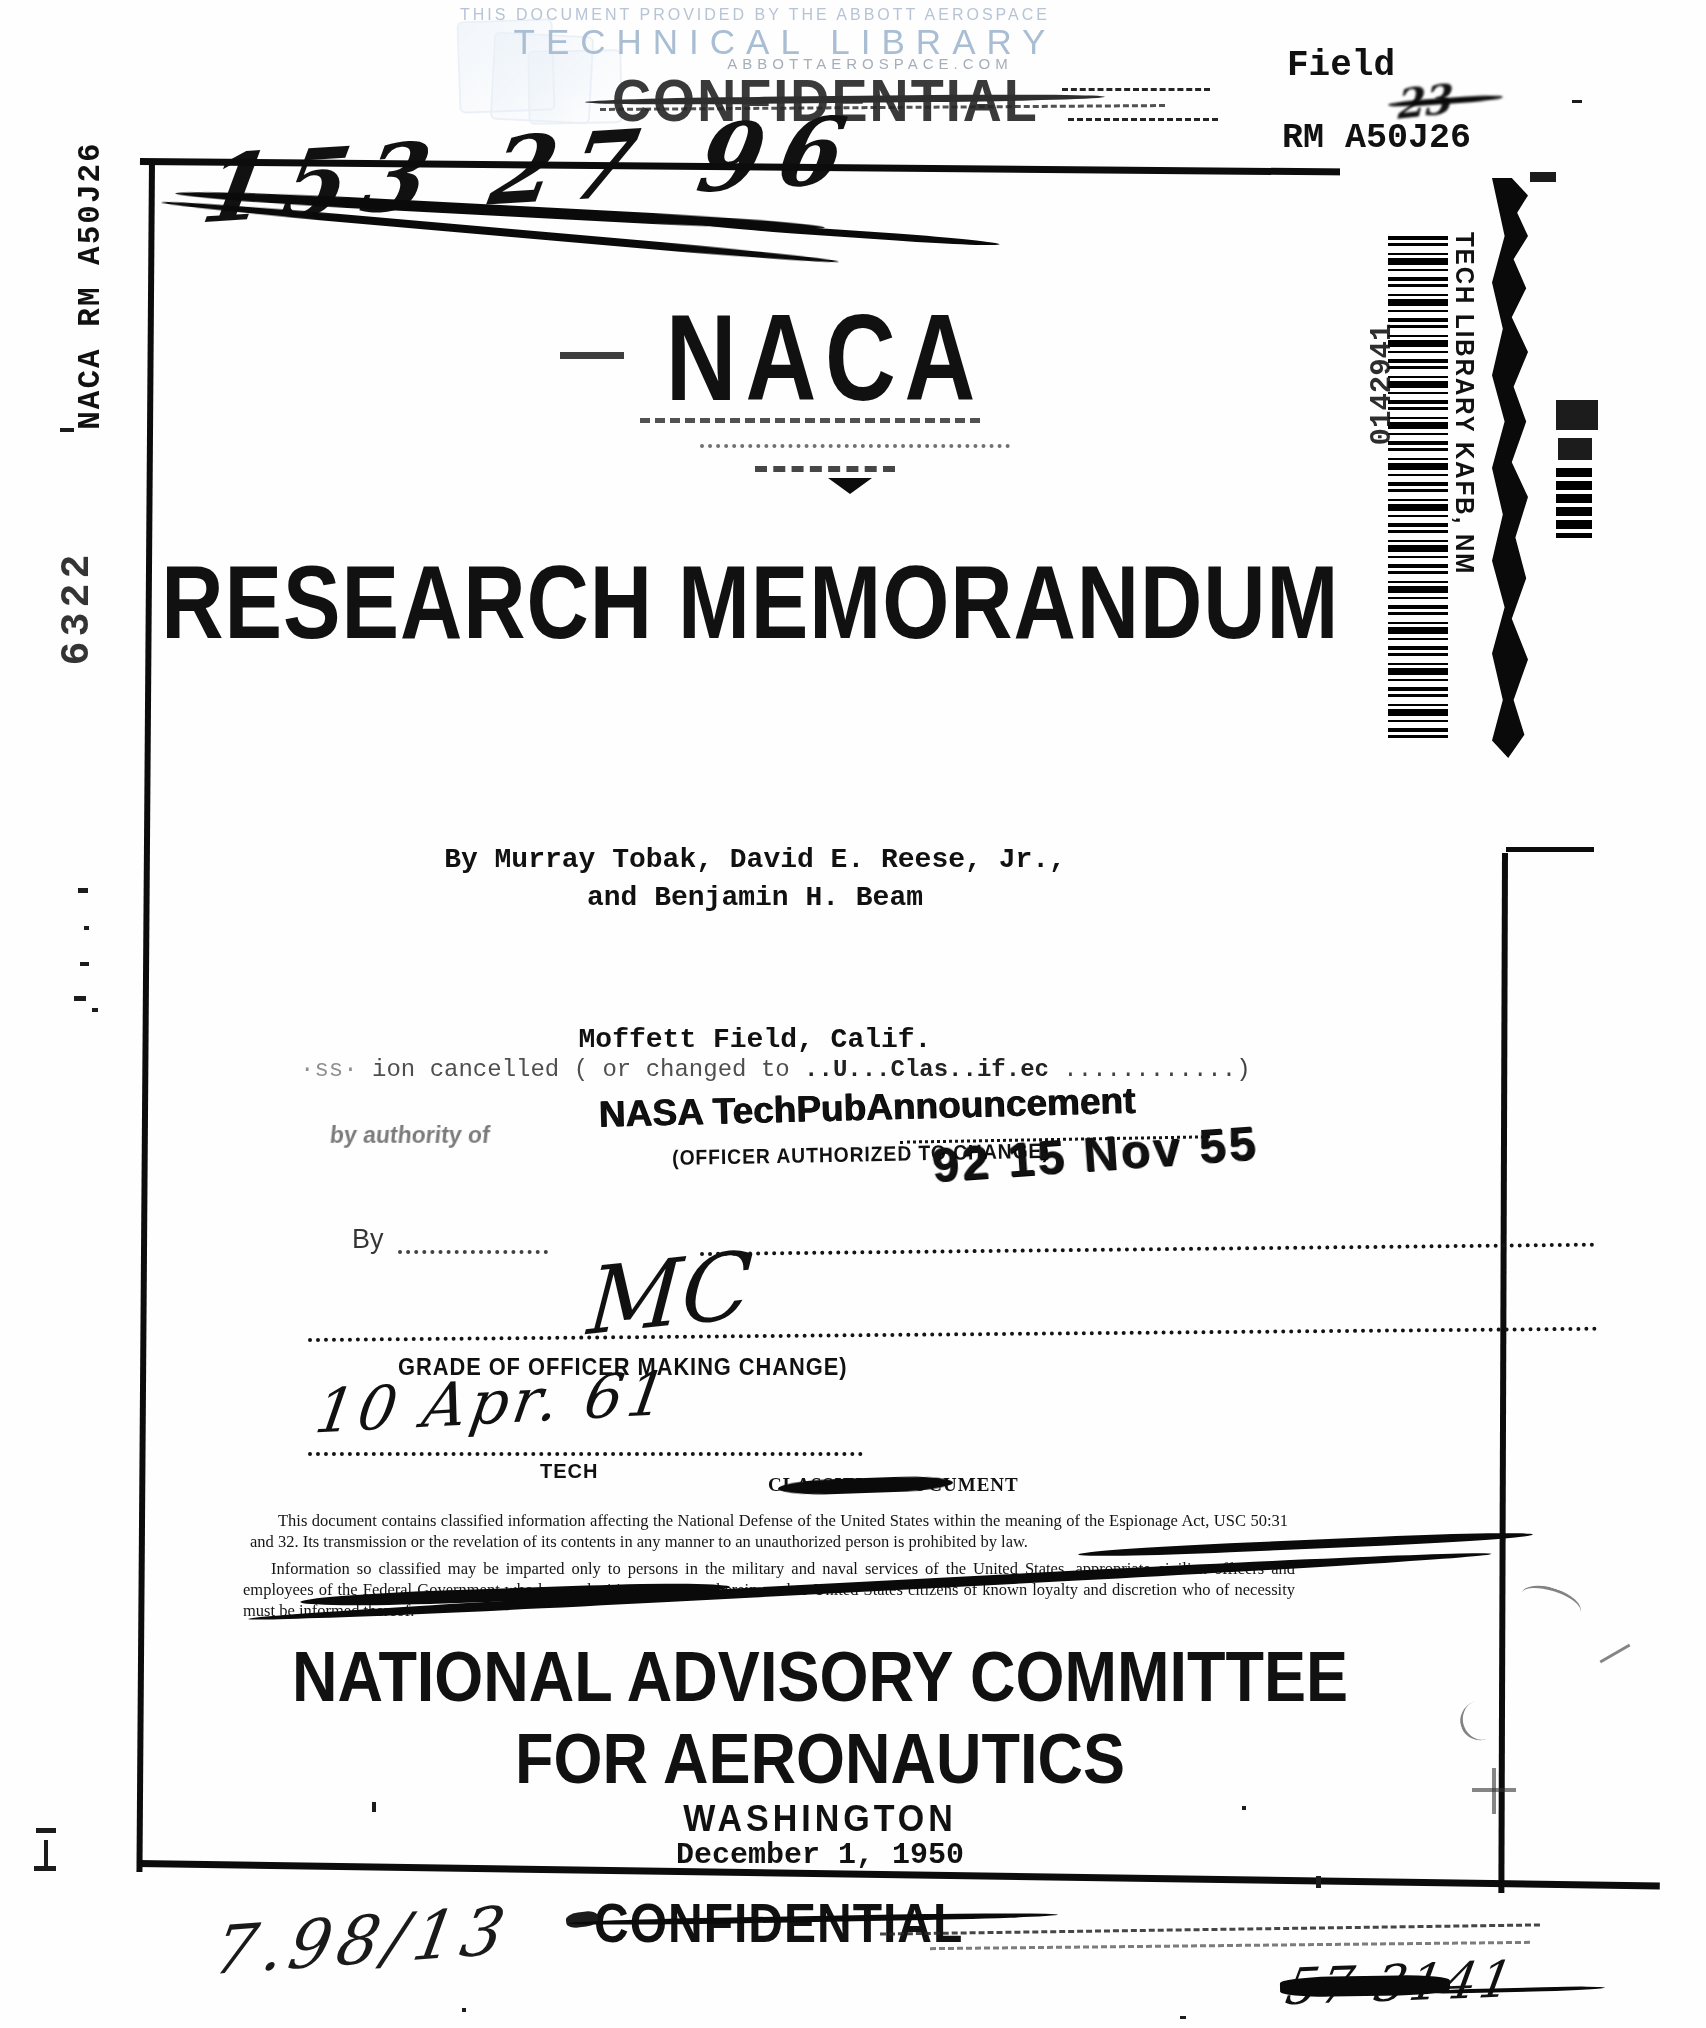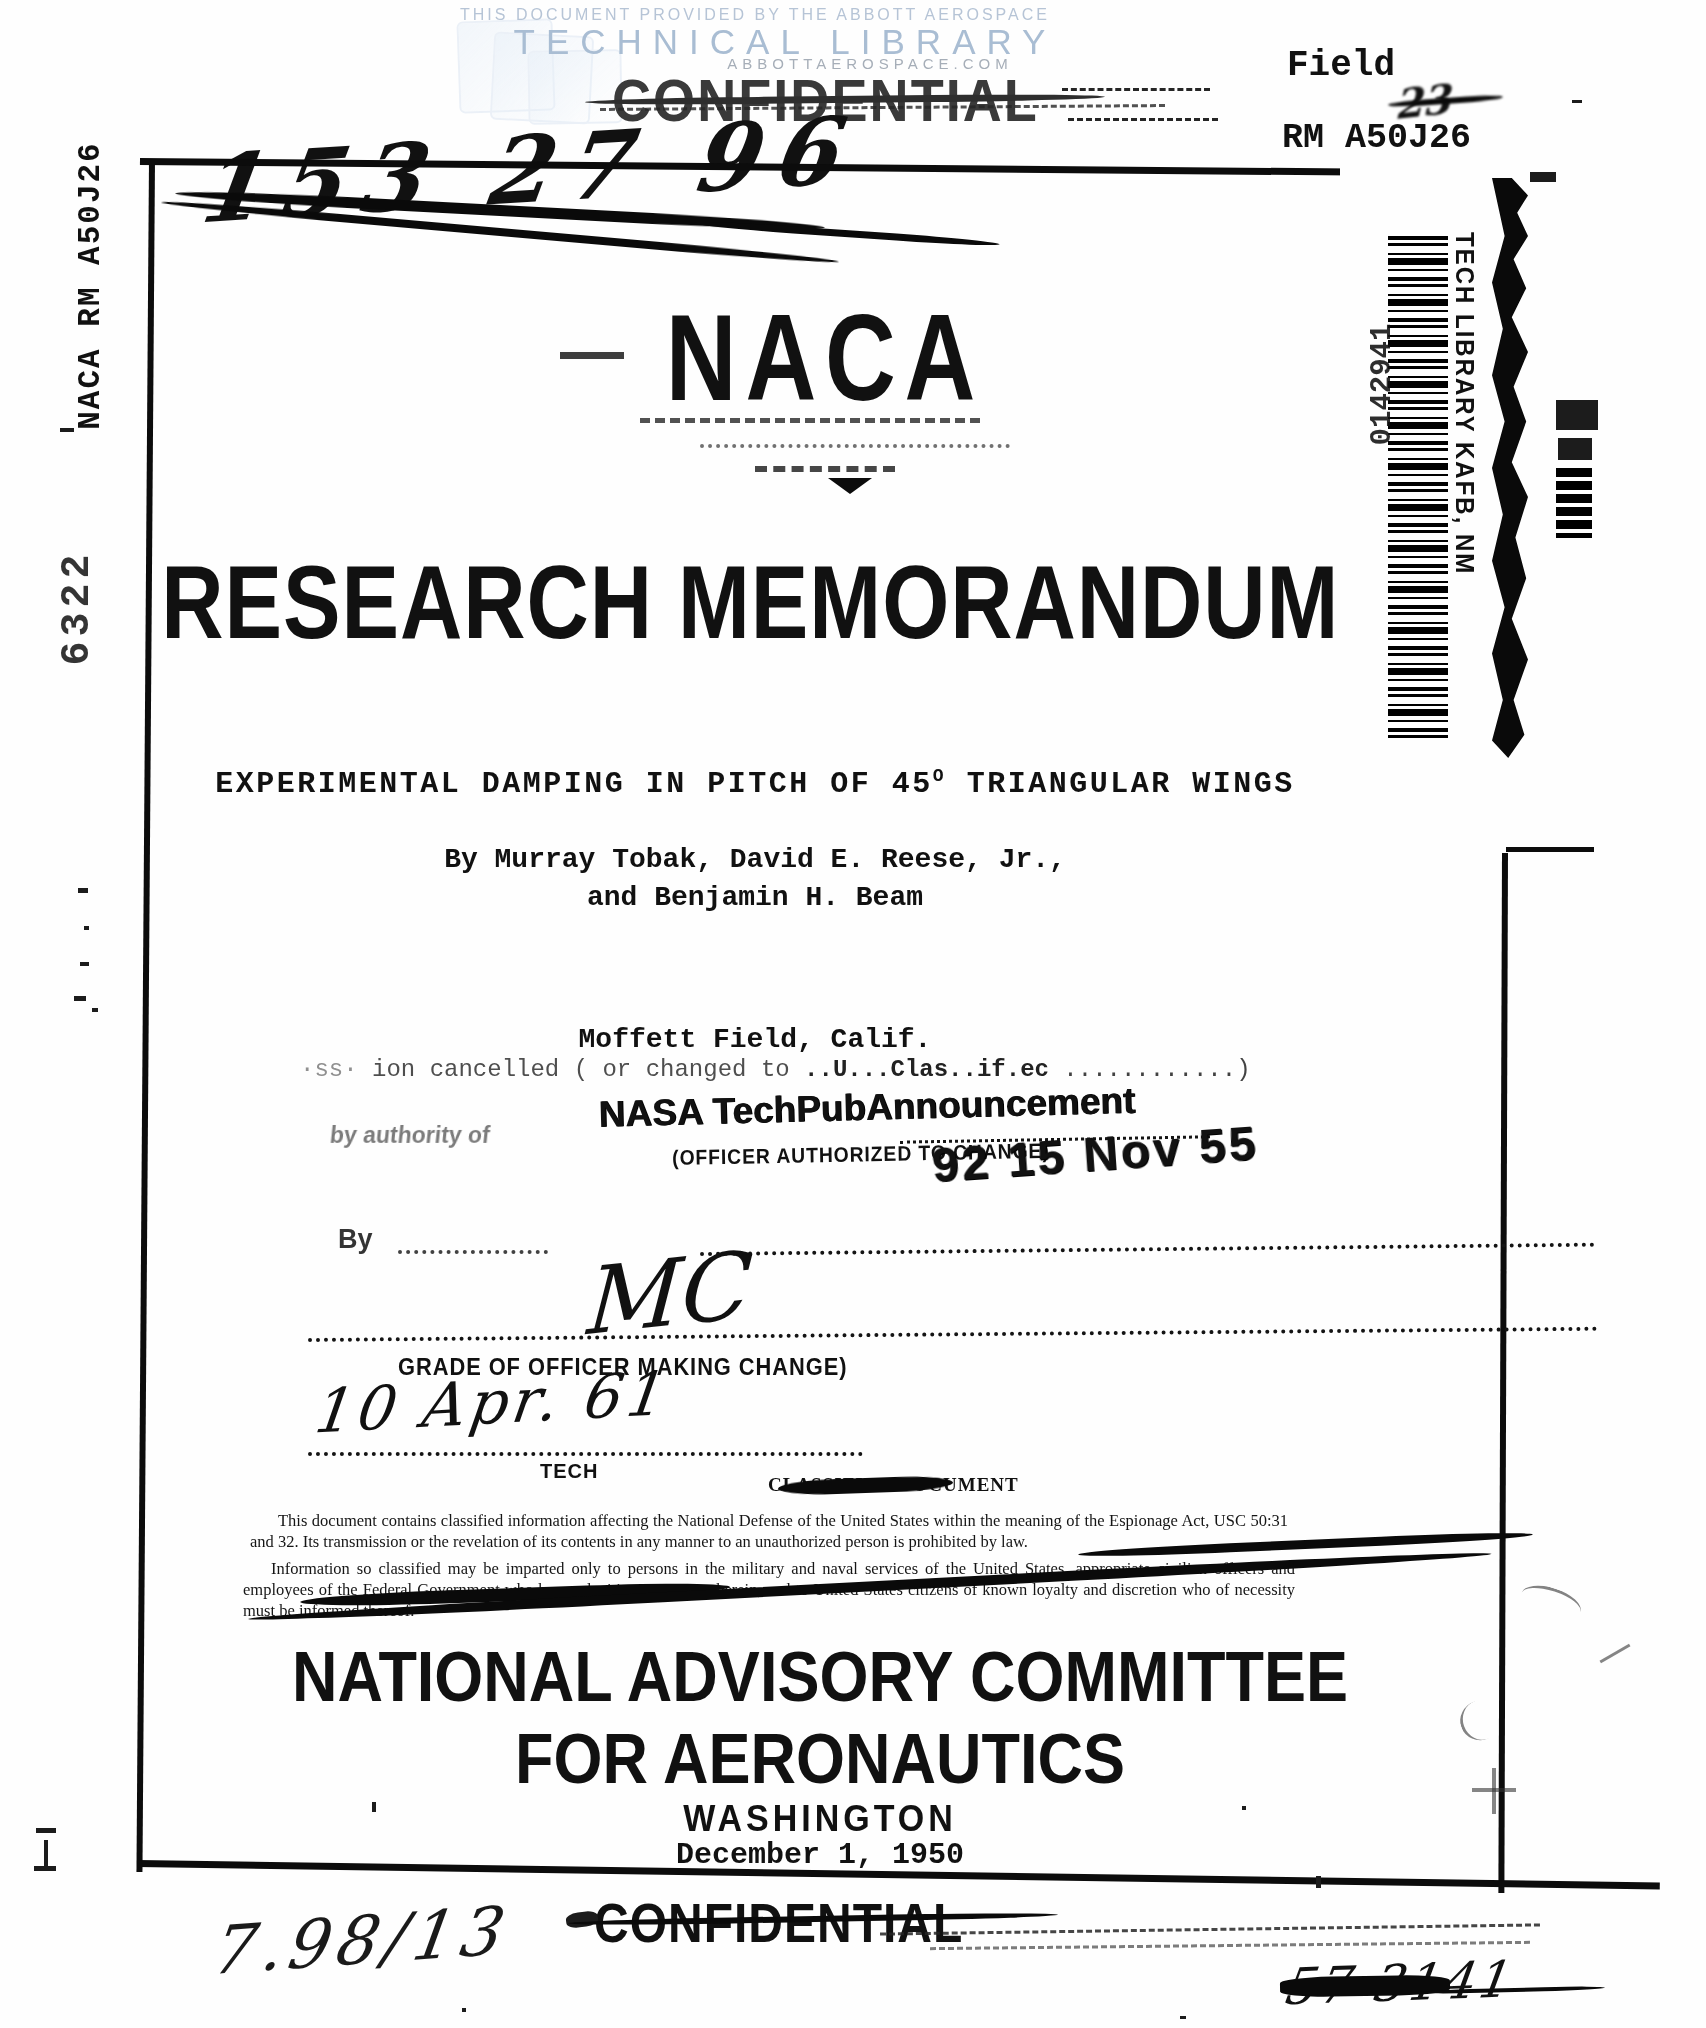--- a/index.html
+++ b/index.html
@@ -92,40 +92,37 @@
 
   <div class="t ctr" style="left:640px;top:288px;width:370px;font-size:100px;font-weight:bold;letter-spacing:9px;transform:scale(0.98,1.22);transform-origin:center top;">NACA</div>
   <div class="speck" style="left:560px;top:352px;width:64px;height:7px;opacity:.85;"></div>
   <div class="dashl" style="left:640px;top:418px;width:340px;border-bottom-width:5px;opacity:.8;"></div>
   <div class="dotl" style="left:700px;top:444px;width:310px;opacity:.6;"></div>
   <div class="dashl" style="left:755px;top:466px;width:140px;border-bottom-width:6px;opacity:.85;"></div>
   <div style="position:absolute;left:828px;top:478px;width:0;height:0;border-left:22px solid transparent;border-right:22px solid transparent;border-top:16px solid #0c0c0c;"></div>
 
   <div class="t ctr" style="left:150px;top:542px;width:1130px;font-size:88px;font-weight:bold;letter-spacing:1px;transform:scale(0.98,1.18);transform-origin:center top;">RESEARCH MEMORANDUM</div>
 
-  <div class="t ctr mono" style="left:150px;top:766px;width:1210px;font-size:30px;font-weight:bold;letter-spacing:2.5px;">
-    <span>EXPERIMENTAL DAMPING IN PITCH OF 45</span><sup>O</sup><span> TRIANGULAR WINGS</span>
-  </div>
   <div class="t ctr mono" style="left:150px;top:882px;width:1210px;font-size:28px;font-weight:bold;">and Benjamin H. Beam</div>
   <div class="t ctr mono" style="left:150px;top:844px;width:1210px;font-size:28px;font-weight:bold;">By Murray Tobak, David E. Reese, Jr.,</div>
   <div class="t ctr mono" style="left:150px;top:1024px;width:1210px;font-size:28px;font-weight:bold;">Moffett Field, Calif.</div>
 
   <div class="t mono" style="left:300px;top:1056px;font-size:24px;color:#222;filter:blur(.3px);">
     <span style="opacity:.5;">·ss·</span>
     <span style="opacity:.8;">ion cancelled ( or changed to</span>
     <span style="font-weight:bold;">..U...Clas..if.ec</span>
     <span style="opacity:.85;">............)</span>
   </div>
   <div class="t" style="left:330px;top:1122px;font-size:23px;font-weight:bold;opacity:.55;filter:blur(.5px);transform:skewX(-6deg);">by  authority of</div>
   <div class="t" style="left:598px;top:1094px;font-size:37px;font-weight:bold;letter-spacing:0px;transform:rotate(-1.5deg);transform-origin:left top;text-shadow:1px 0 0 #000;">NASA TechPubAnnouncement</div>
   <div class="dotl" style="left:900px;top:1138px;width:310px;border-bottom-width:3px;transform:rotate(-1deg);"></div>
   <div class="t" style="left:672px;top:1146px;font-size:21px;font-weight:bold;transform:scale(0.92,1) rotate(-1deg);transform-origin:left top;letter-spacing:1px;">(OFFICER AUTHORIZED TO CHANGE)</div>
   <div class="t" style="left:930px;top:1138px;font-size:48px;font-weight:bold;letter-spacing:3px;transform:rotate(-4deg);transform-origin:left top;text-shadow:1px 1px 0 #000;filter:blur(.3px);">92 15 Nov 55</div>
 
-  <div class="t" style="left:338px;top:1224px;font-size:27px;font-weight:bold;opacity:.85;">By</div>
+  <div class="t" style="left:352px;top:1224px;font-size:27px;font-weight:normal;opacity:.85;">By</div>
   <div class="dotl" style="left:398px;top:1250px;width:150px;opacity:.8;"></div>
   <div class="dotl" style="left:700px;top:1252px;width:895px;transform:rotate(-0.6deg);transform-origin:left top;"></div>
   <div class="t hand" style="left:592px;top:1248px;font-size:92px;transform:rotate(-6deg) skewX(-10deg);transform-origin:left top;">MC</div>
   <div class="dotl" style="left:308px;top:1338px;width:1290px;transform:rotate(-0.5deg);transform-origin:left top;"></div>
   <div class="t" style="left:398px;top:1354px;font-size:23px;font-weight:bold;letter-spacing:1px;transform:scale(0.95,1);transform-origin:left top;">GRADE OF OFFICER MAKING CHANGE)</div>
   <div class="t hand" style="left:322px;top:1376px;font-size:60px;letter-spacing:4px;transform:rotate(-3deg) skewX(-12deg);transform-origin:left top;">10 Apr. 61</div>
   <div class="dotl" style="left:308px;top:1452px;width:555px;"></div>
   <div class="t" style="left:540px;top:1460px;font-size:20px;font-weight:bold;letter-spacing:1px;">TECH</div>
 
   <div class="t serif" style="left:768px;top:1474px;font-size:19px;font-weight:bold;letter-spacing:1px;">CLASSIFIED DOCUMENT</div>

